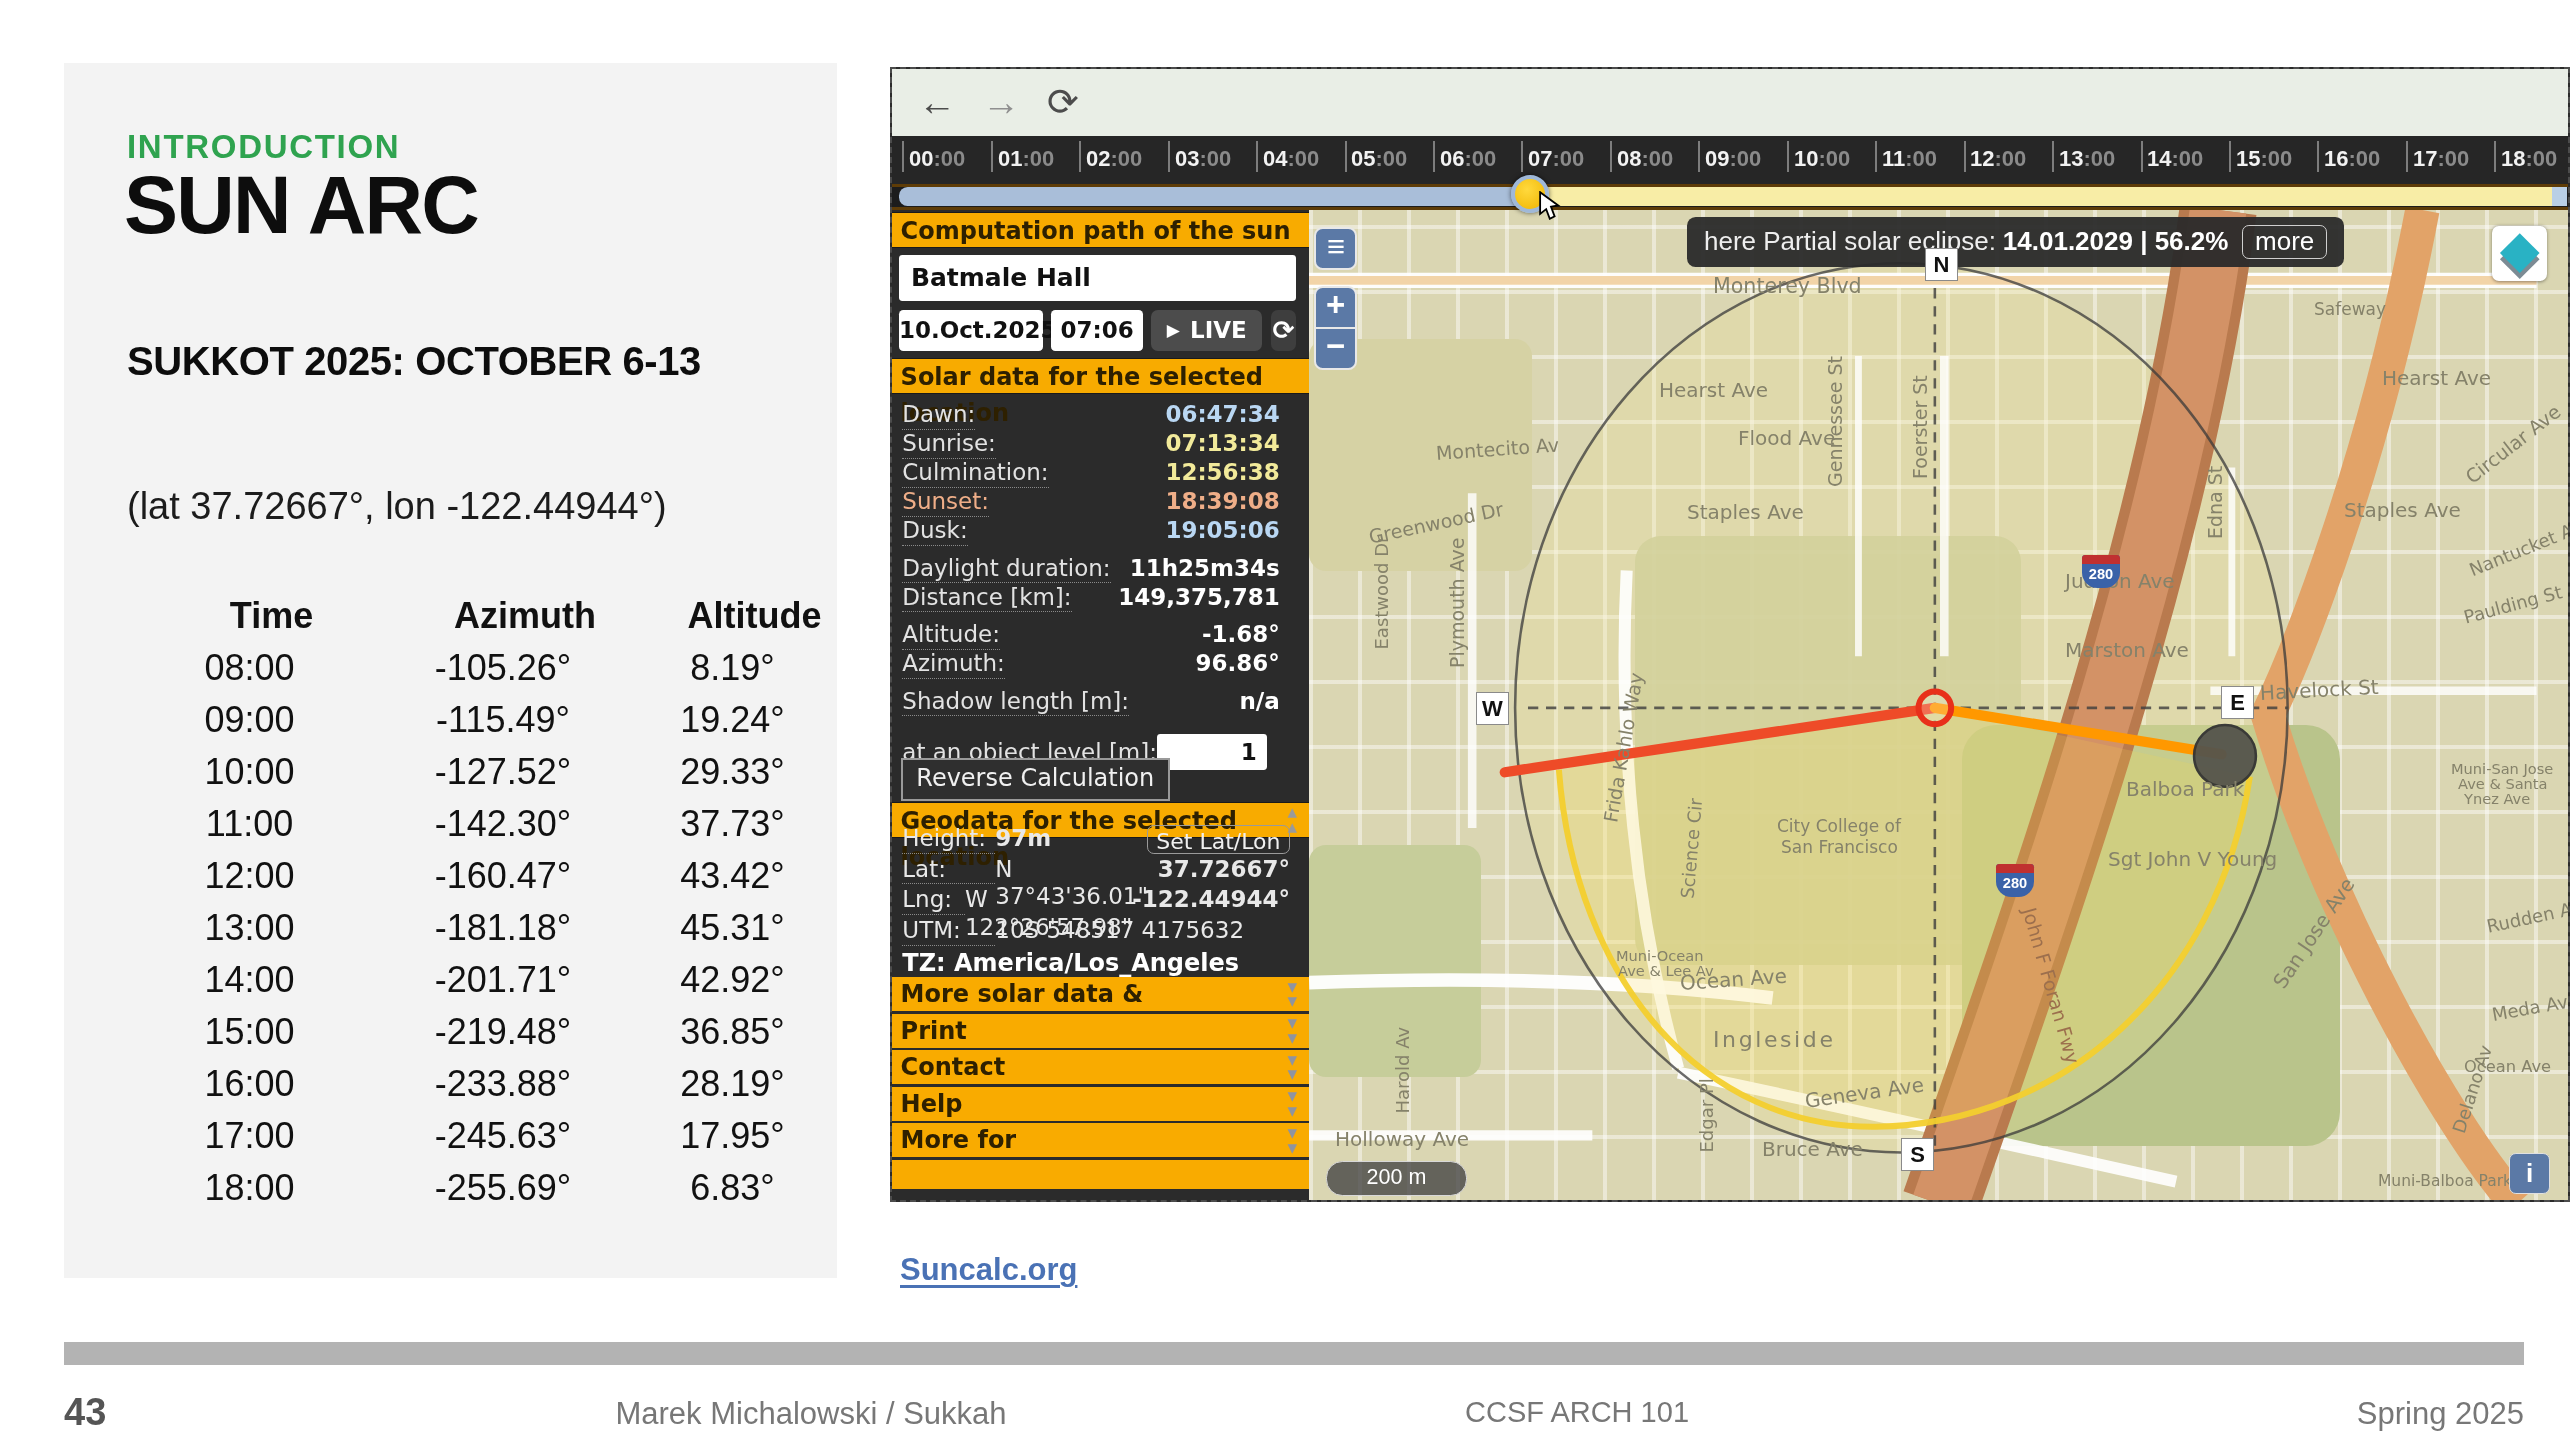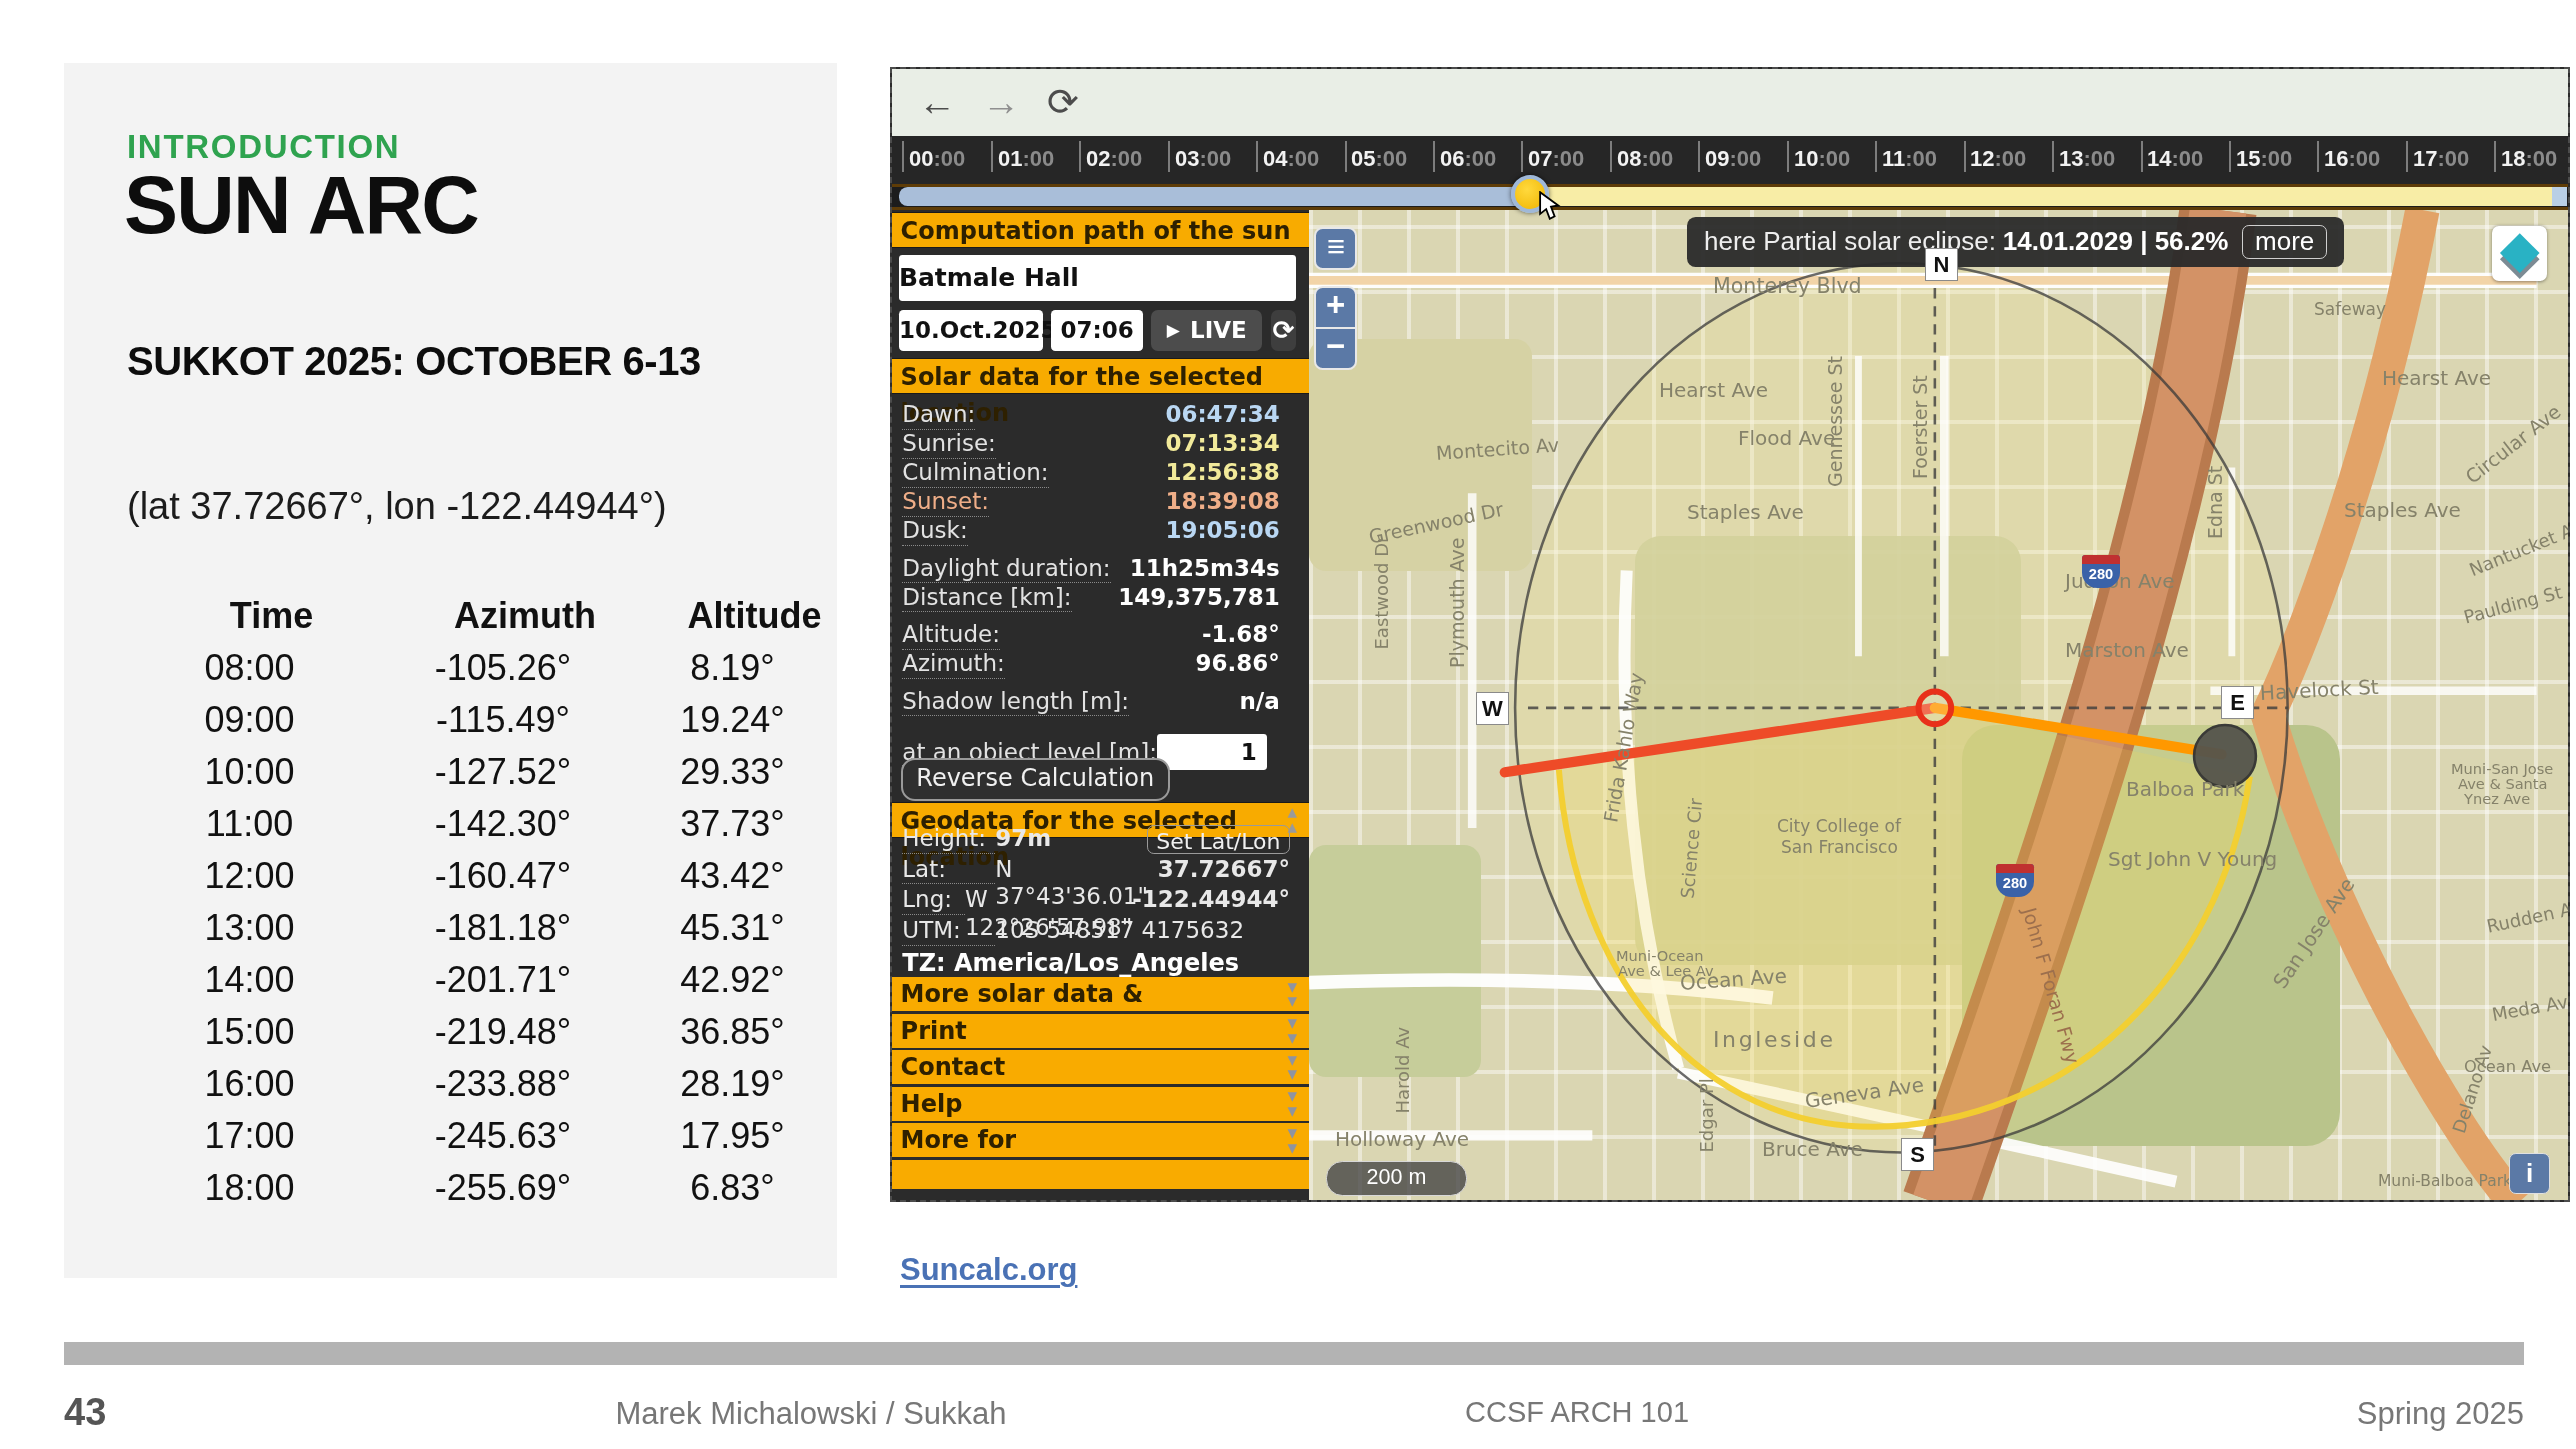--- a/index.html
+++ b/index.html
@@ -46,38 +46,38 @@
   .knob{position:absolute;width:38px;height:38px;border-radius:50%;background:radial-gradient(circle at 40% 35%,#ffd93d,#f0b400);
         border:4.3px solid #9fb8d8;box-sizing:border-box;box-shadow:0 0 5.2px rgba(0,0,0,.6);z-index:5;}
   .cursor{position:absolute;z-index:6;}
 
   
   .sc-panel{position:absolute;left:0;top:141px;width:417px;height:994px;background:#2b2b2b;
             font-family:"DejaVu Sans",sans-serif;}
   .sc-header{position:absolute;left:0;width:100%;height:36px;background:#f8ab00;color:#2e2000;font-weight:700;
              font-size:24px;line-height:36px;padding-left:8.6px;box-sizing:border-box;border-top:1.7px solid #1a1a1a;border-bottom:1.7px solid #1a1a1a;}
   .sc-input{position:absolute;left:6.9px;top:45px;width:397px;height:46px;background:#fff;border-radius:3.4px;
-            font-size:25px;font-weight:700;color:#111;line-height:46px;padding-left:0;box-sizing:border-box;}
+            font-size:25px;font-weight:700;color:#111;line-height:46px;padding-left:12px;box-sizing:border-box;}
   .sc-controls{position:absolute;left:6.9px;top:100px;width:397px;height:41px;display:flex;gap:8.6px;}
   .sc-box{background:#fff;border-radius:4.3px;font-size:23px;font-weight:700;color:#111;height:41px;line-height:41px;text-align:center;}
   .sc-live{background:#4c4c4c;border-radius:6.9px;color:#fff;font-weight:700;font-size:23px;height:41px;line-height:41px;
            padding:0 15.5px;display:flex;align-items:center;gap:10.3px;}
   .sc-live .play{font-size:17px;}
   .sc-refresh{background:#3e3e3e;border-radius:6.9px;color:#fff;font-weight:700;font-size:26px;width:46px;height:41px;
               line-height:41px;text-align:center;margin-left:auto;}
   .sc-solar{position:absolute;left:10.3px;top:191px;width:393px;}
   .sc-row{display:flex;justify-content:space-between;height:29px;font-size:23px;line-height:27.5px;}
   .sc-row .lbl{color:#e2e2e2;border-bottom:1.7px dotted #8a8a8a;align-self:flex-start;}
   .sc-row .val{font-weight:700;padding-right:15.5px;}
   .gap{height:8.6px;}
   .obj-row{position:absolute;left:10.3px;top:524px;width:393px;display:flex;justify-content:flex-start;align-items:center;}
   .obj-row .lbl{color:#e2e2e2;font-size:23px;border-bottom:1.7px dotted #8a8a8a;}
   .obj-input{width:110px;height:36px;background:#fff;border-radius:3.4px;font-size:23px;font-weight:700;color:#111;
              text-align:right;padding-right:10.3px;box-sizing:border-box;line-height:36px;}
-  .sc-reverse{position:absolute;left:8.6px;top:548px;height:39px;border:2.6px solid #9a9a9a;border-radius:14px;
+  .sc-reverse{position:absolute;left:8.6px;top:548px;height:39px;border:2.6px solid #9a9a9a;border-radius:0;
               color:#f0f0f0;font-size:24px;line-height:36px;padding:0 13.7px;background:#2f2f2f;}
   .sc-geo{position:absolute;left:10.3px;top:615px;width:393px;font-size:23px;color:#e8e8e8;}
   .geo-row{display:flex;height:29px;line-height:27.5px;margin-bottom:1.7px;}
   .geo-row .glbl{width:93px;border-bottom:1.7px dotted #8a8a8a;align-self:flex-start;}
   .geo-row .gdms{flex:1;}
   .geo-row .gdec{font-weight:700;padding-right:5.2px;}
   .setlatlon{border:1.7px solid #9a9a9a;border-radius:6.9px;padding:1.7px 8.6px;font-size:22px;color:#f0f0f0;margin-left:auto;margin-right:5.2px;}
   .tz-row{font-weight:700;color:#fff;margin-top:3.4px;font-size:24px;}
   .tz-row .dst{color:#f6c800;margin-left:12px;}
   .tz-row .abbr{color:#fff;margin-left:10.3px;}

